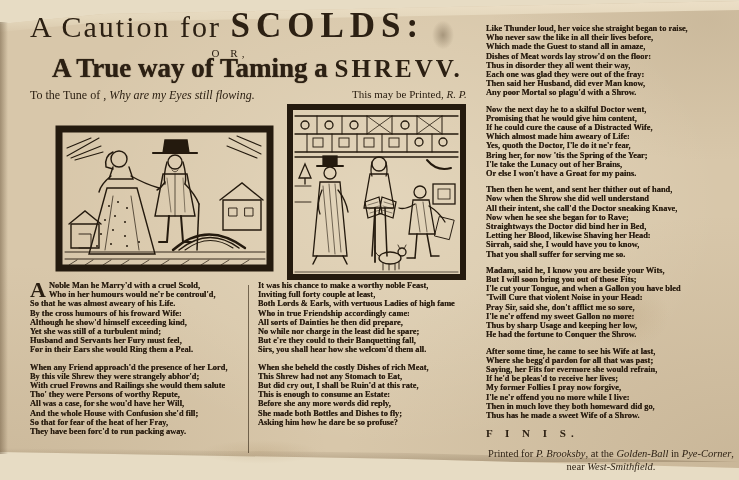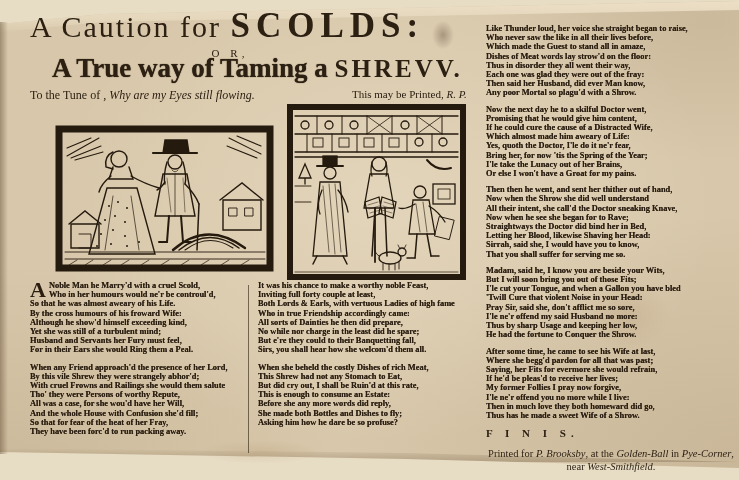--- a/index.html
+++ b/index.html
@@ -306,21 +306,21 @@
           <div class="vline">That you shall suffer for serving me so.</div>
         </div>
     </div>
     <div class="stanza">
       <div>
           <div class="vline">Madam, said he, I know you are beside your Wits,</div>
           <div class="vline">But I will soon bring you out of those Fits;</div>
           <div class="vline">I'le cut your Tongue, and when a Gallon you have bled</div>
           <div class="vline">'Twill Cure that violent Noise in your Head:</div>
           <div class="vline">Pray Sir, said she, don't afflict me so sore,</div>
-          <div class="vline">I'le ne'r offend my said Husband no more:</div>
+          <div class="vline">I'le ne'r offend my sweet Gallon no more:</div>
           <div class="vline">Thus by sharp Usage and keeping her low,</div>
           <div class="vline">He had the fortune to Conquer the Shrow.</div>
         </div>
     </div>
     <div class="stanza">
       <div>
           <div class="vline">After some time, he came to see his Wife at last,</div>
           <div class="vline">Where she begg'd pardon for all that was past;</div>
           <div class="vline">Saying, her Fits for evermore she would refrain,</div>
           <div class="vline">If he'd be pleas'd to receive her lives;</div>

